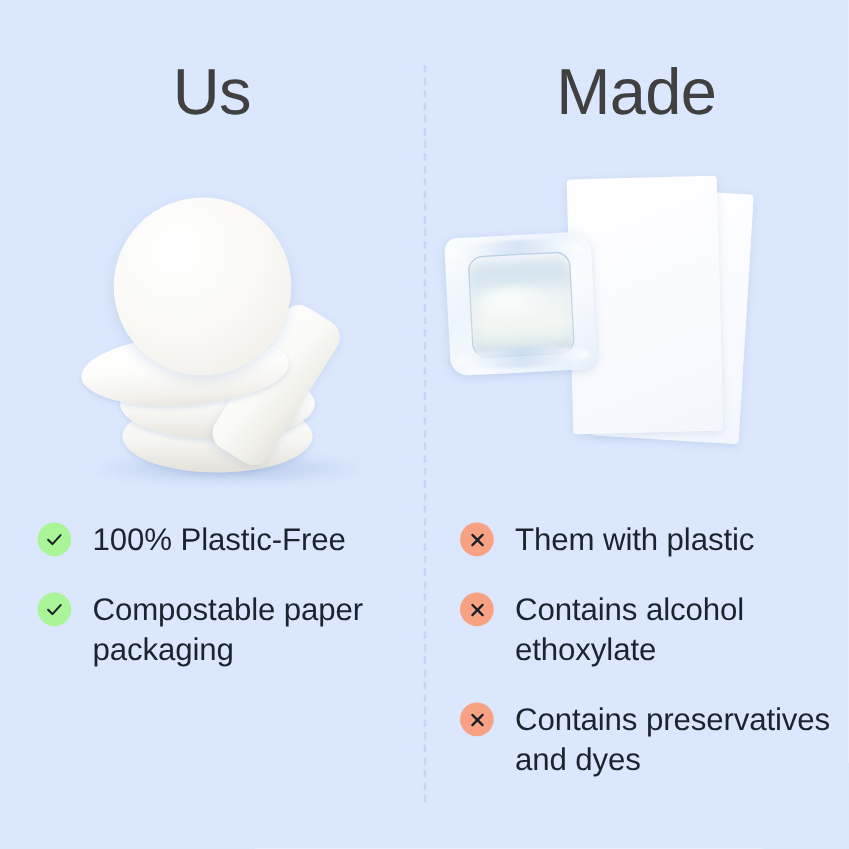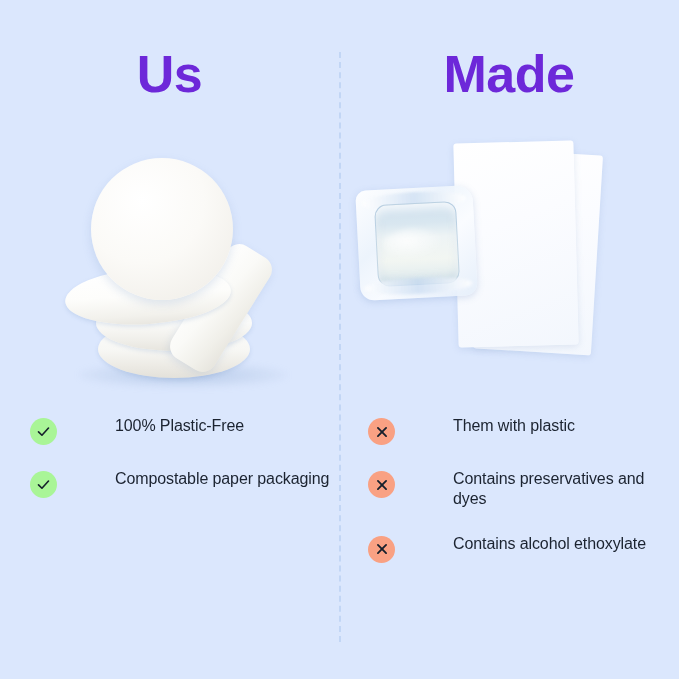--- a/index.html
+++ b/index.html
@@ -28,23 +28,23 @@
     width: 0;
     height: 590px;
     border-left: 2px dashed #c2d6f5;
   }
 
   
   .heading {
     position: absolute;
     top: 48px;
     font-size: 52px;
-    font-weight: 700;
+    font-weight: 400;
     letter-spacing: -0.5px;
-    color: #6d28d9;
+    color: #404040;
     line-height: 1;
     text-align: center;
     white-space: nowrap;
   }
   #heading-us   { left: 0;    width: 339px; }
   #heading-them { left: 339px; width: 340px; }
 
   
   .product-area {
     position: absolute;
@@ -205,25 +205,24 @@
     display: flex;
     align-items: center;
     justify-content: center;
     box-shadow: 0 0 5px 2px rgba(255,255,255,0.0);
   }
   .badge.check { background: #a9f597; }
   .badge.cross { background: #f9a183; }
   .badge svg { display: block; }
 
   .item-label {
-    font-size: 16px;
+    font-size: 25px;
     line-height: 1.28;
     color: #1b2330;
     letter-spacing: -0.1px;
-    margin-left: 41px;
   }
 </style>
 </head>
 <body>
 
 <div id="stage">
 
   <div id="heading-us" class="heading">Us</div>
   <div id="heading-them" class="heading">Made</div>
 
@@ -286,28 +285,28 @@
       <span class="item-label">Them with plastic</span>
     </div>
 
     <div class="list-item">
       <span class="badge cross">
         <svg width="14" height="14" viewBox="0 0 24 24" fill="none" stroke="#16202c" stroke-width="3.1" stroke-linecap="round">
           <line x1="5" y1="5" x2="19" y2="19"></line>
           <line x1="19" y1="5" x2="5" y2="19"></line>
         </svg>
       </span>
-      <span class="item-label">Contains preservatives and dyes</span>
+      <span class="item-label">Contains alcohol ethoxylate</span>
     </div>
 
     <div class="list-item">
       <span class="badge cross">
         <svg width="14" height="14" viewBox="0 0 24 24" fill="none" stroke="#16202c" stroke-width="3.1" stroke-linecap="round">
           <line x1="5" y1="5" x2="19" y2="19"></line>
           <line x1="19" y1="5" x2="5" y2="19"></line>
         </svg>
       </span>
-      <span class="item-label">Contains alcohol ethoxylate</span>
+      <span class="item-label">Contains preservatives and dyes</span>
     </div>
 
   </div>
 
 </div>
 
 </body></html>

